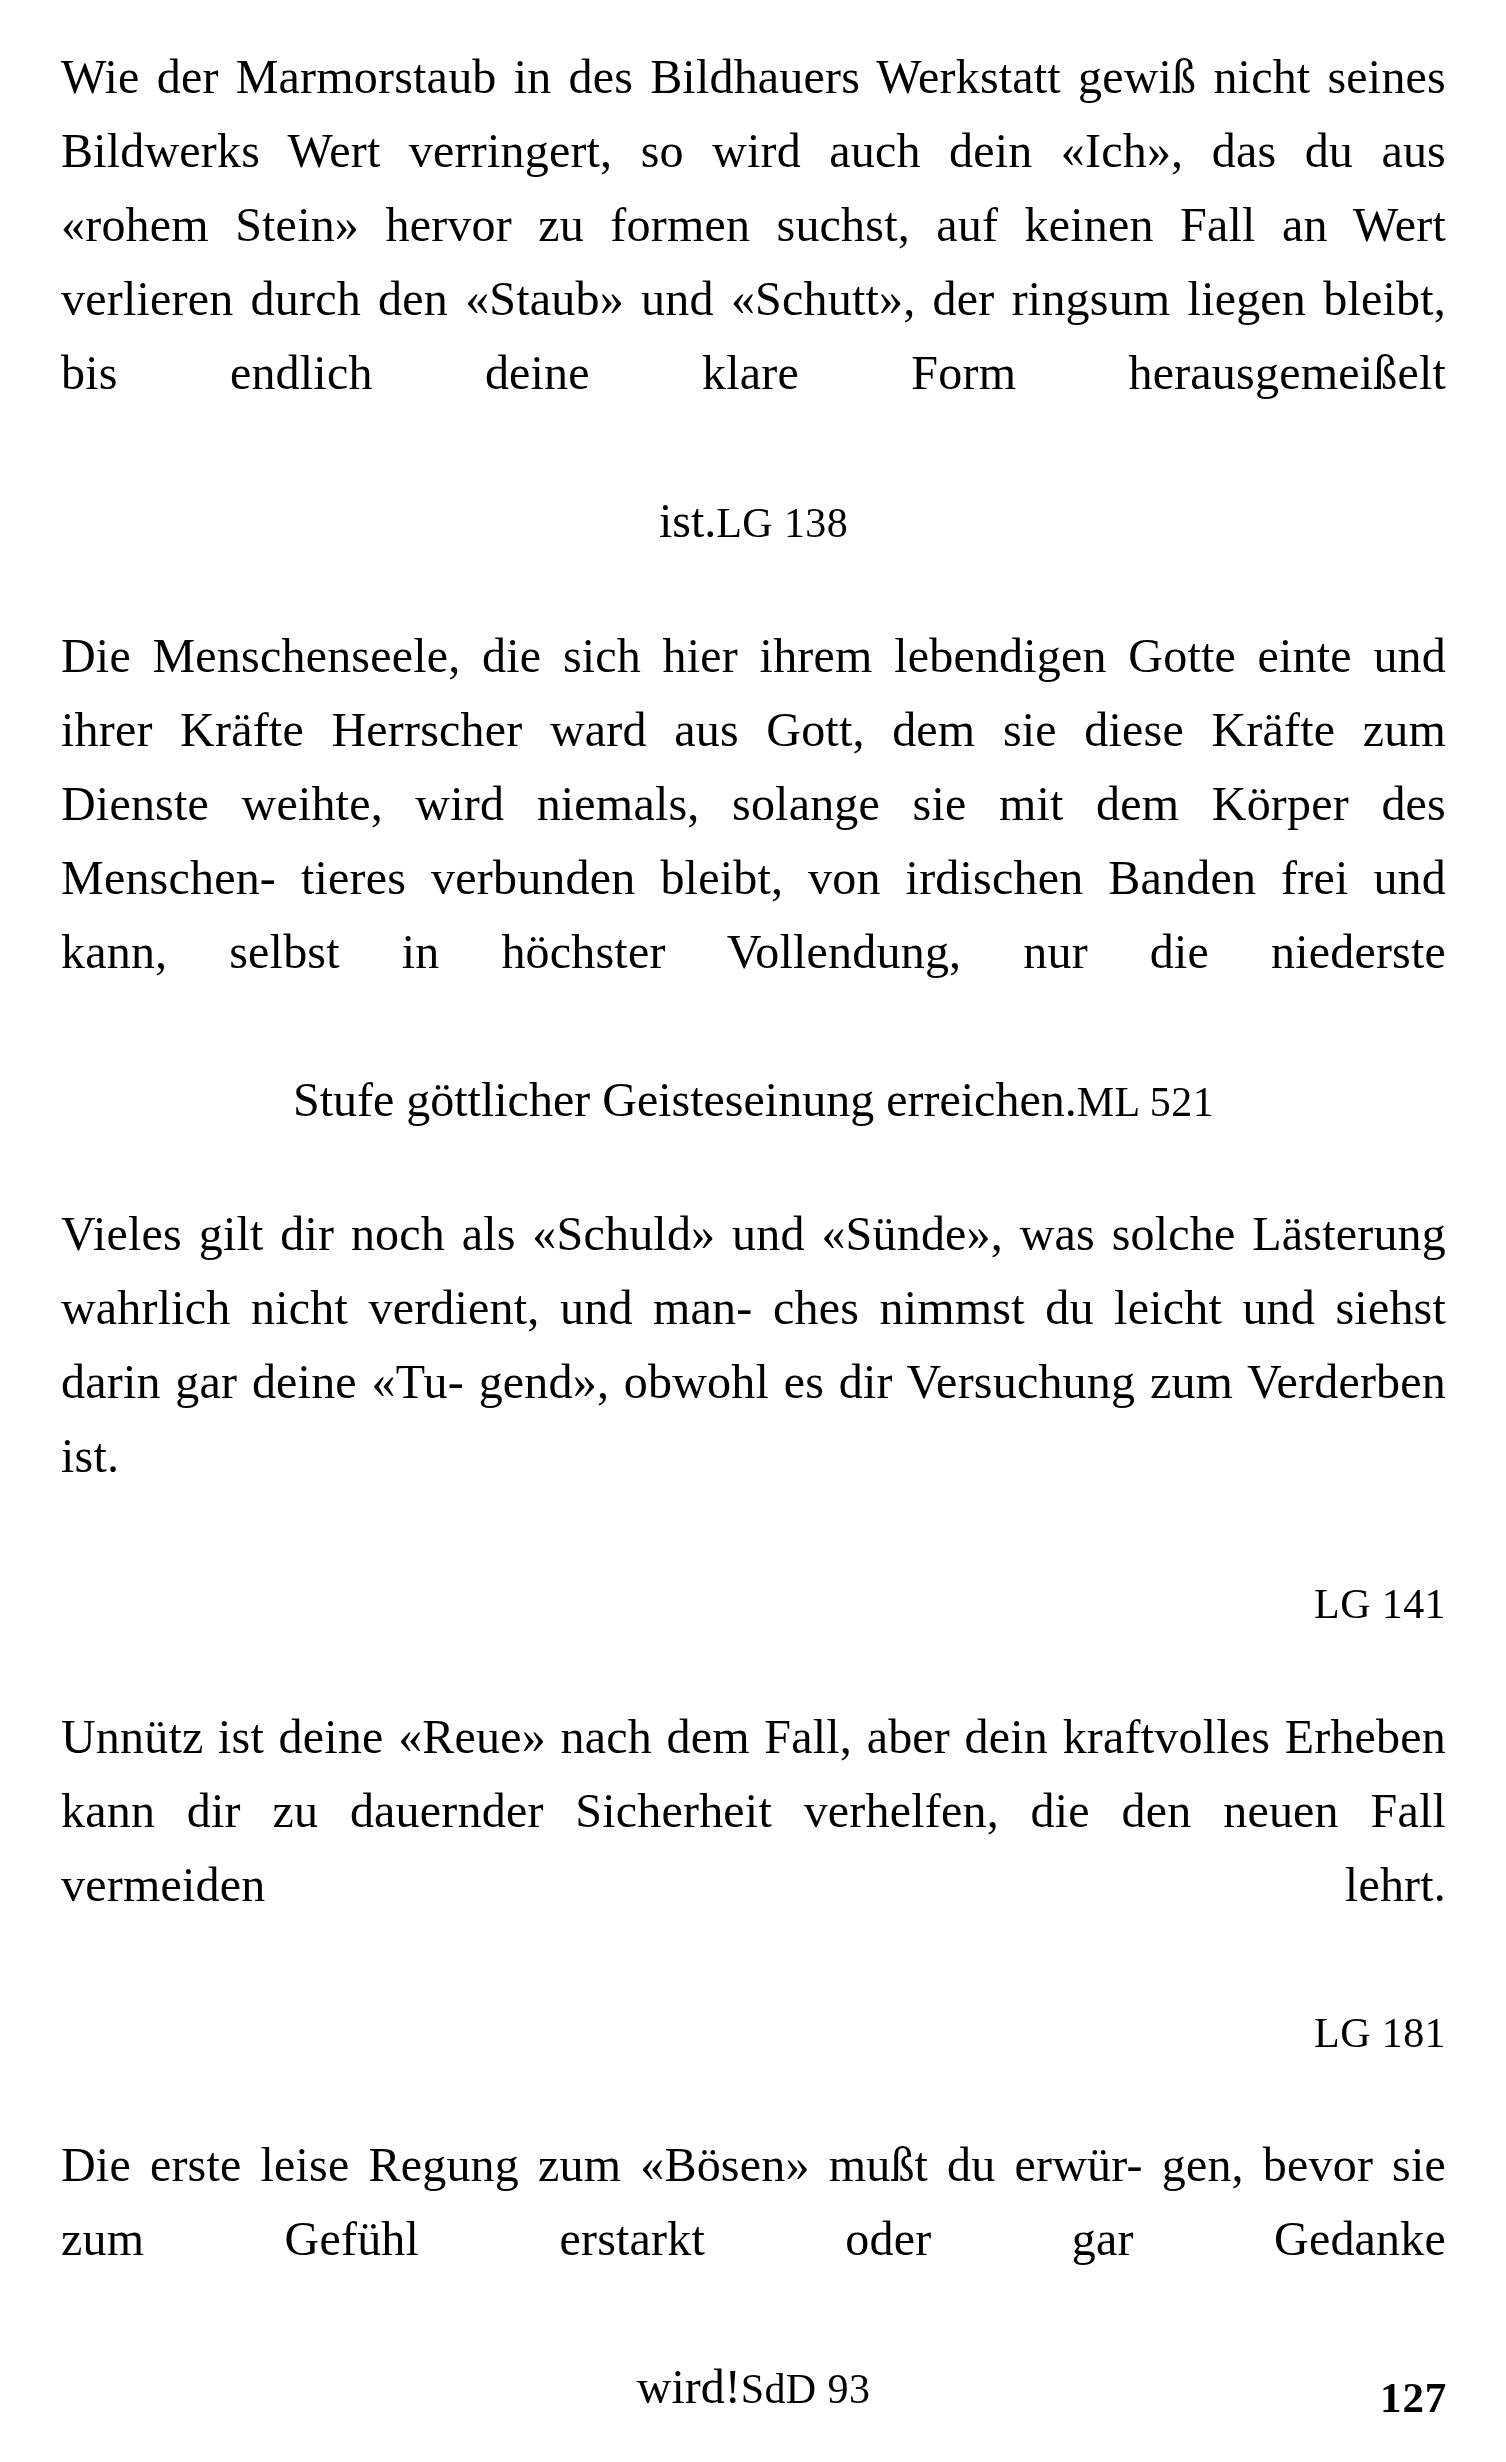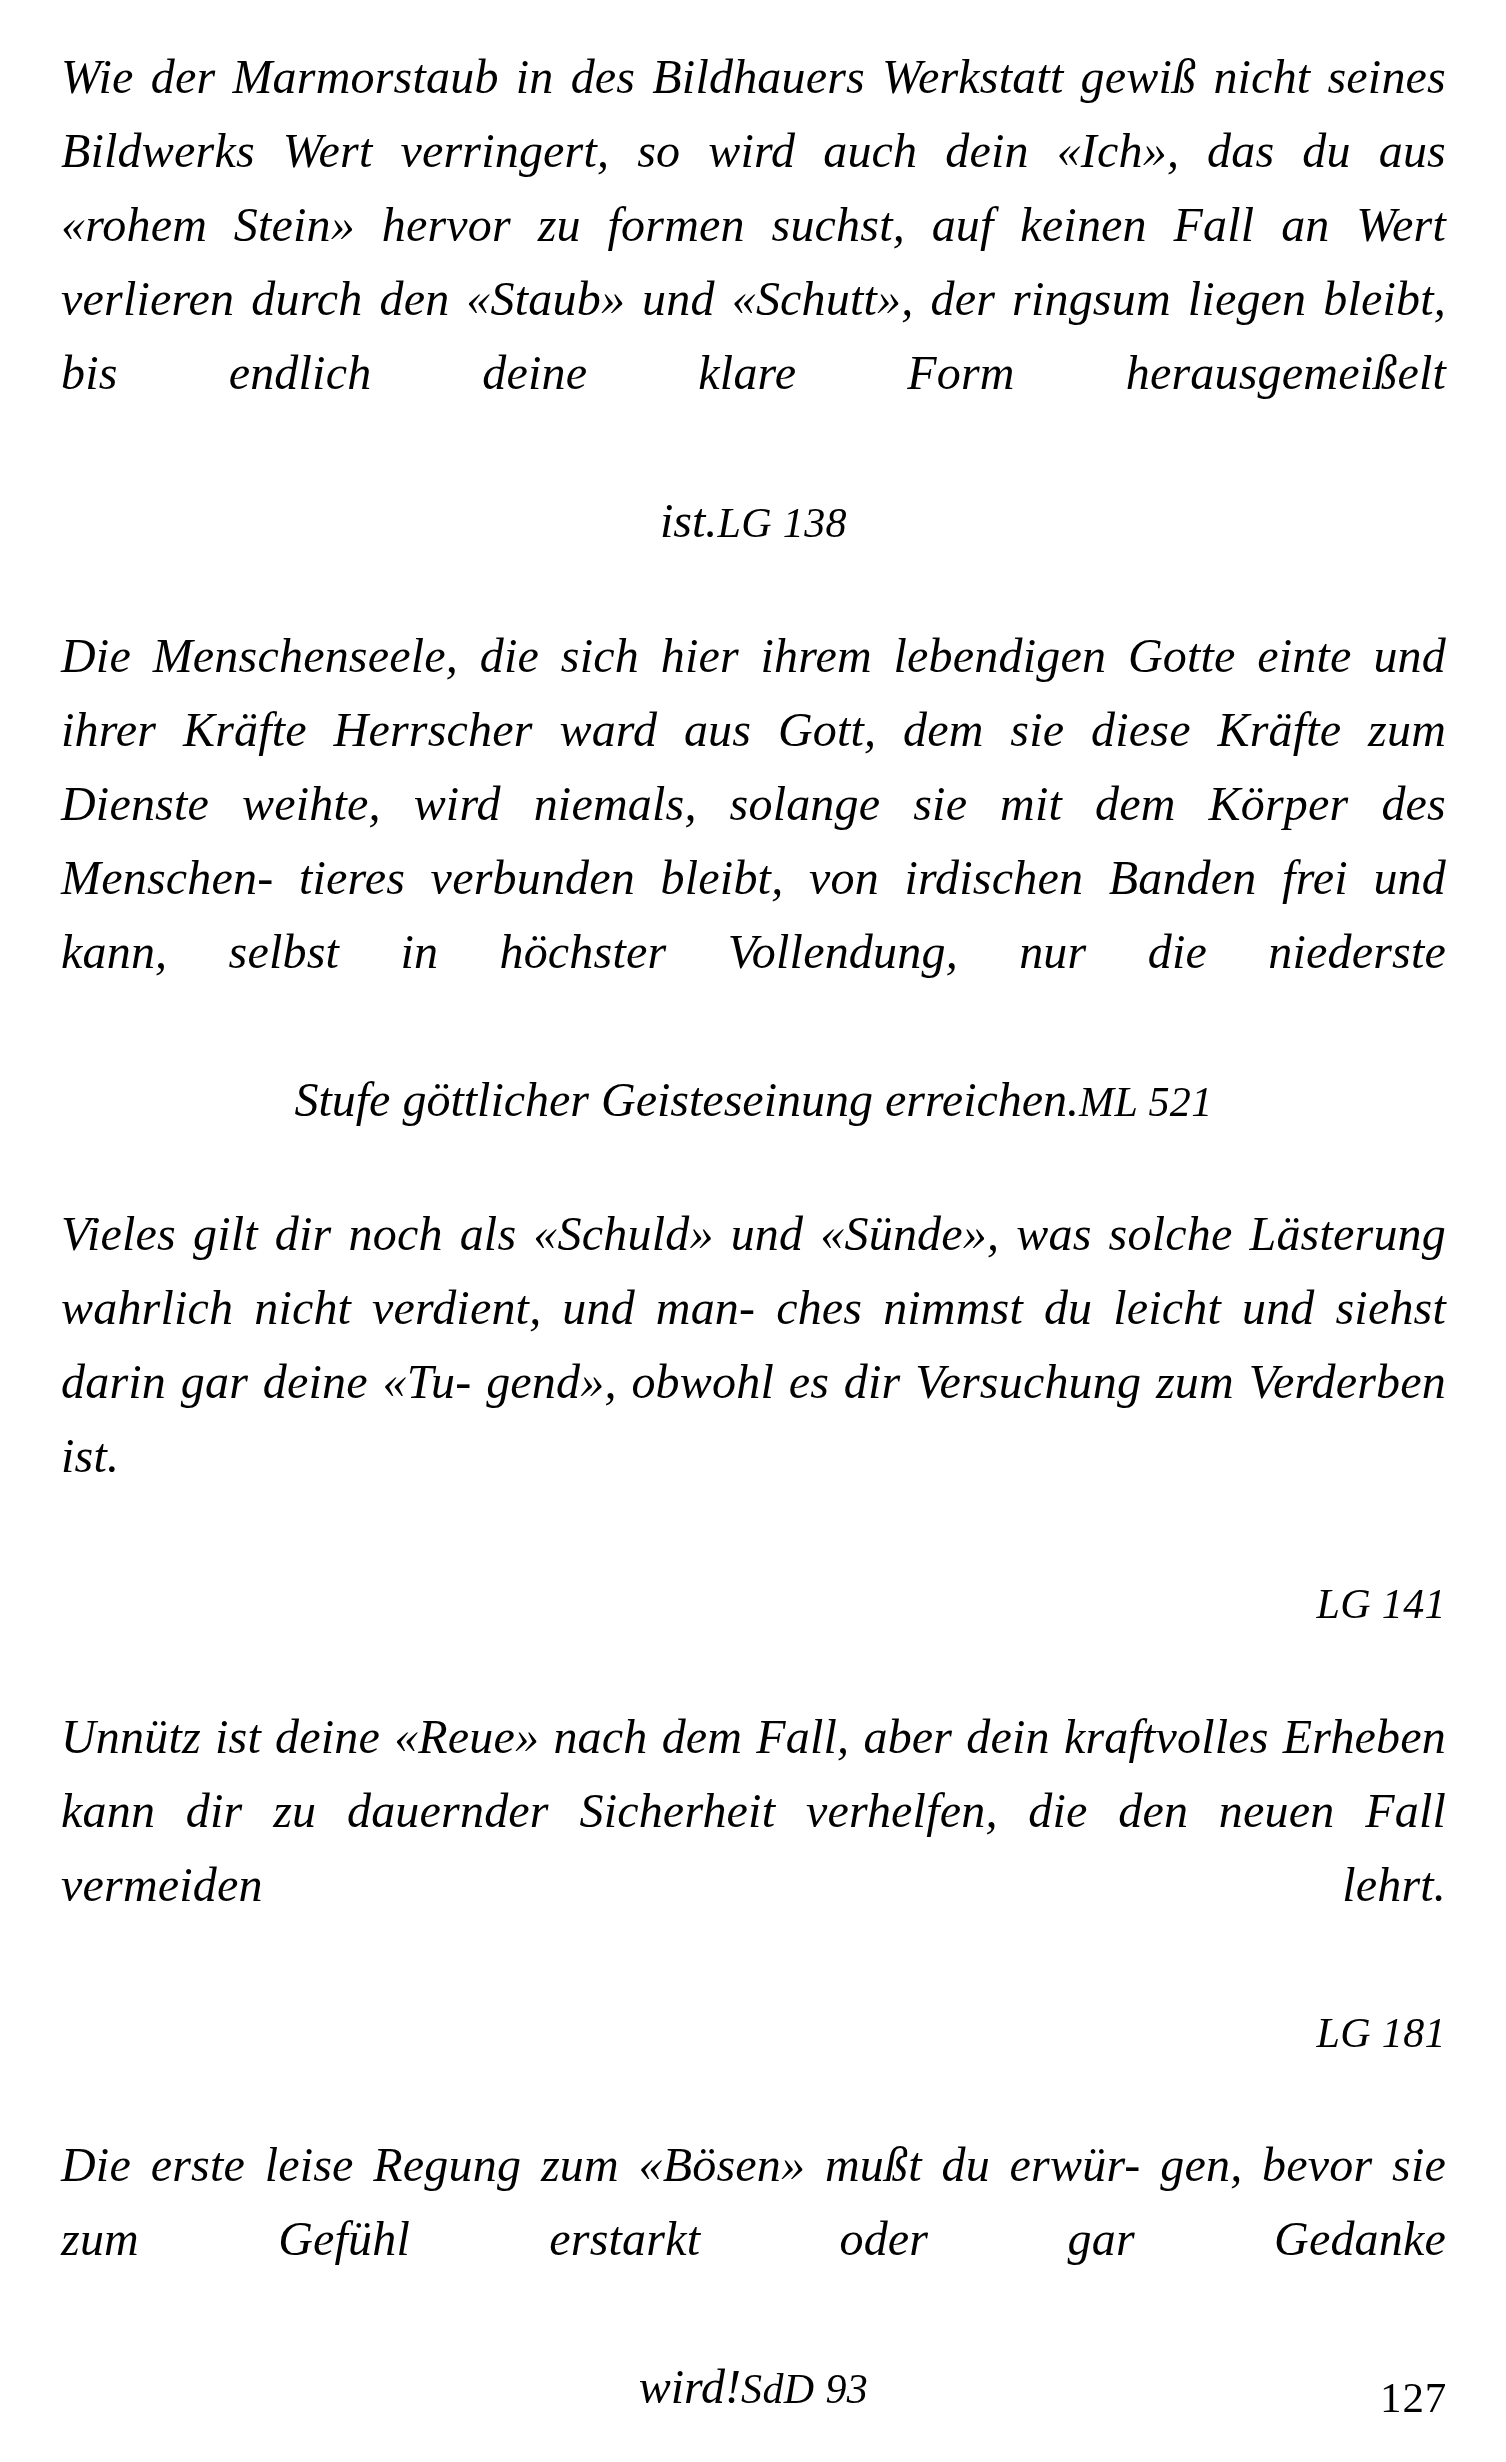--- a/index.html
+++ b/index.html
@@ -17,21 +17,20 @@
   .page {
     position: relative;
     box-sizing: border-box;
     width: 1507px;
     height: 2462px;
     padding: 40px 60px 0 60px;
   }
   .content {
     width: 1385px;
     margin: 0 auto;
-    font-style: italic;
   }
   .passage {
     margin: 0 0 40px 0;
   }
   .passage p.body {
     margin: 0;
     font-size: 48px;
     line-height: 74px;
     text-align: justify;
     text-justify: inter-word;
@@ -65,21 +64,21 @@
     line-height: 74px;
   }
   .spacer-tall {
     height: 18.5px;
   }
   .folio {
     position: absolute;
     right: 60px;
     bottom: 40px;
     font-size: 43px;
-    font-weight: normal;
+    font-weight: bold;
     letter-spacing: 0.8px;
   }
 </style>
 </head>
 <body>
 
 <div class="page">
   <div class="content">
 
     <div class="passage">

